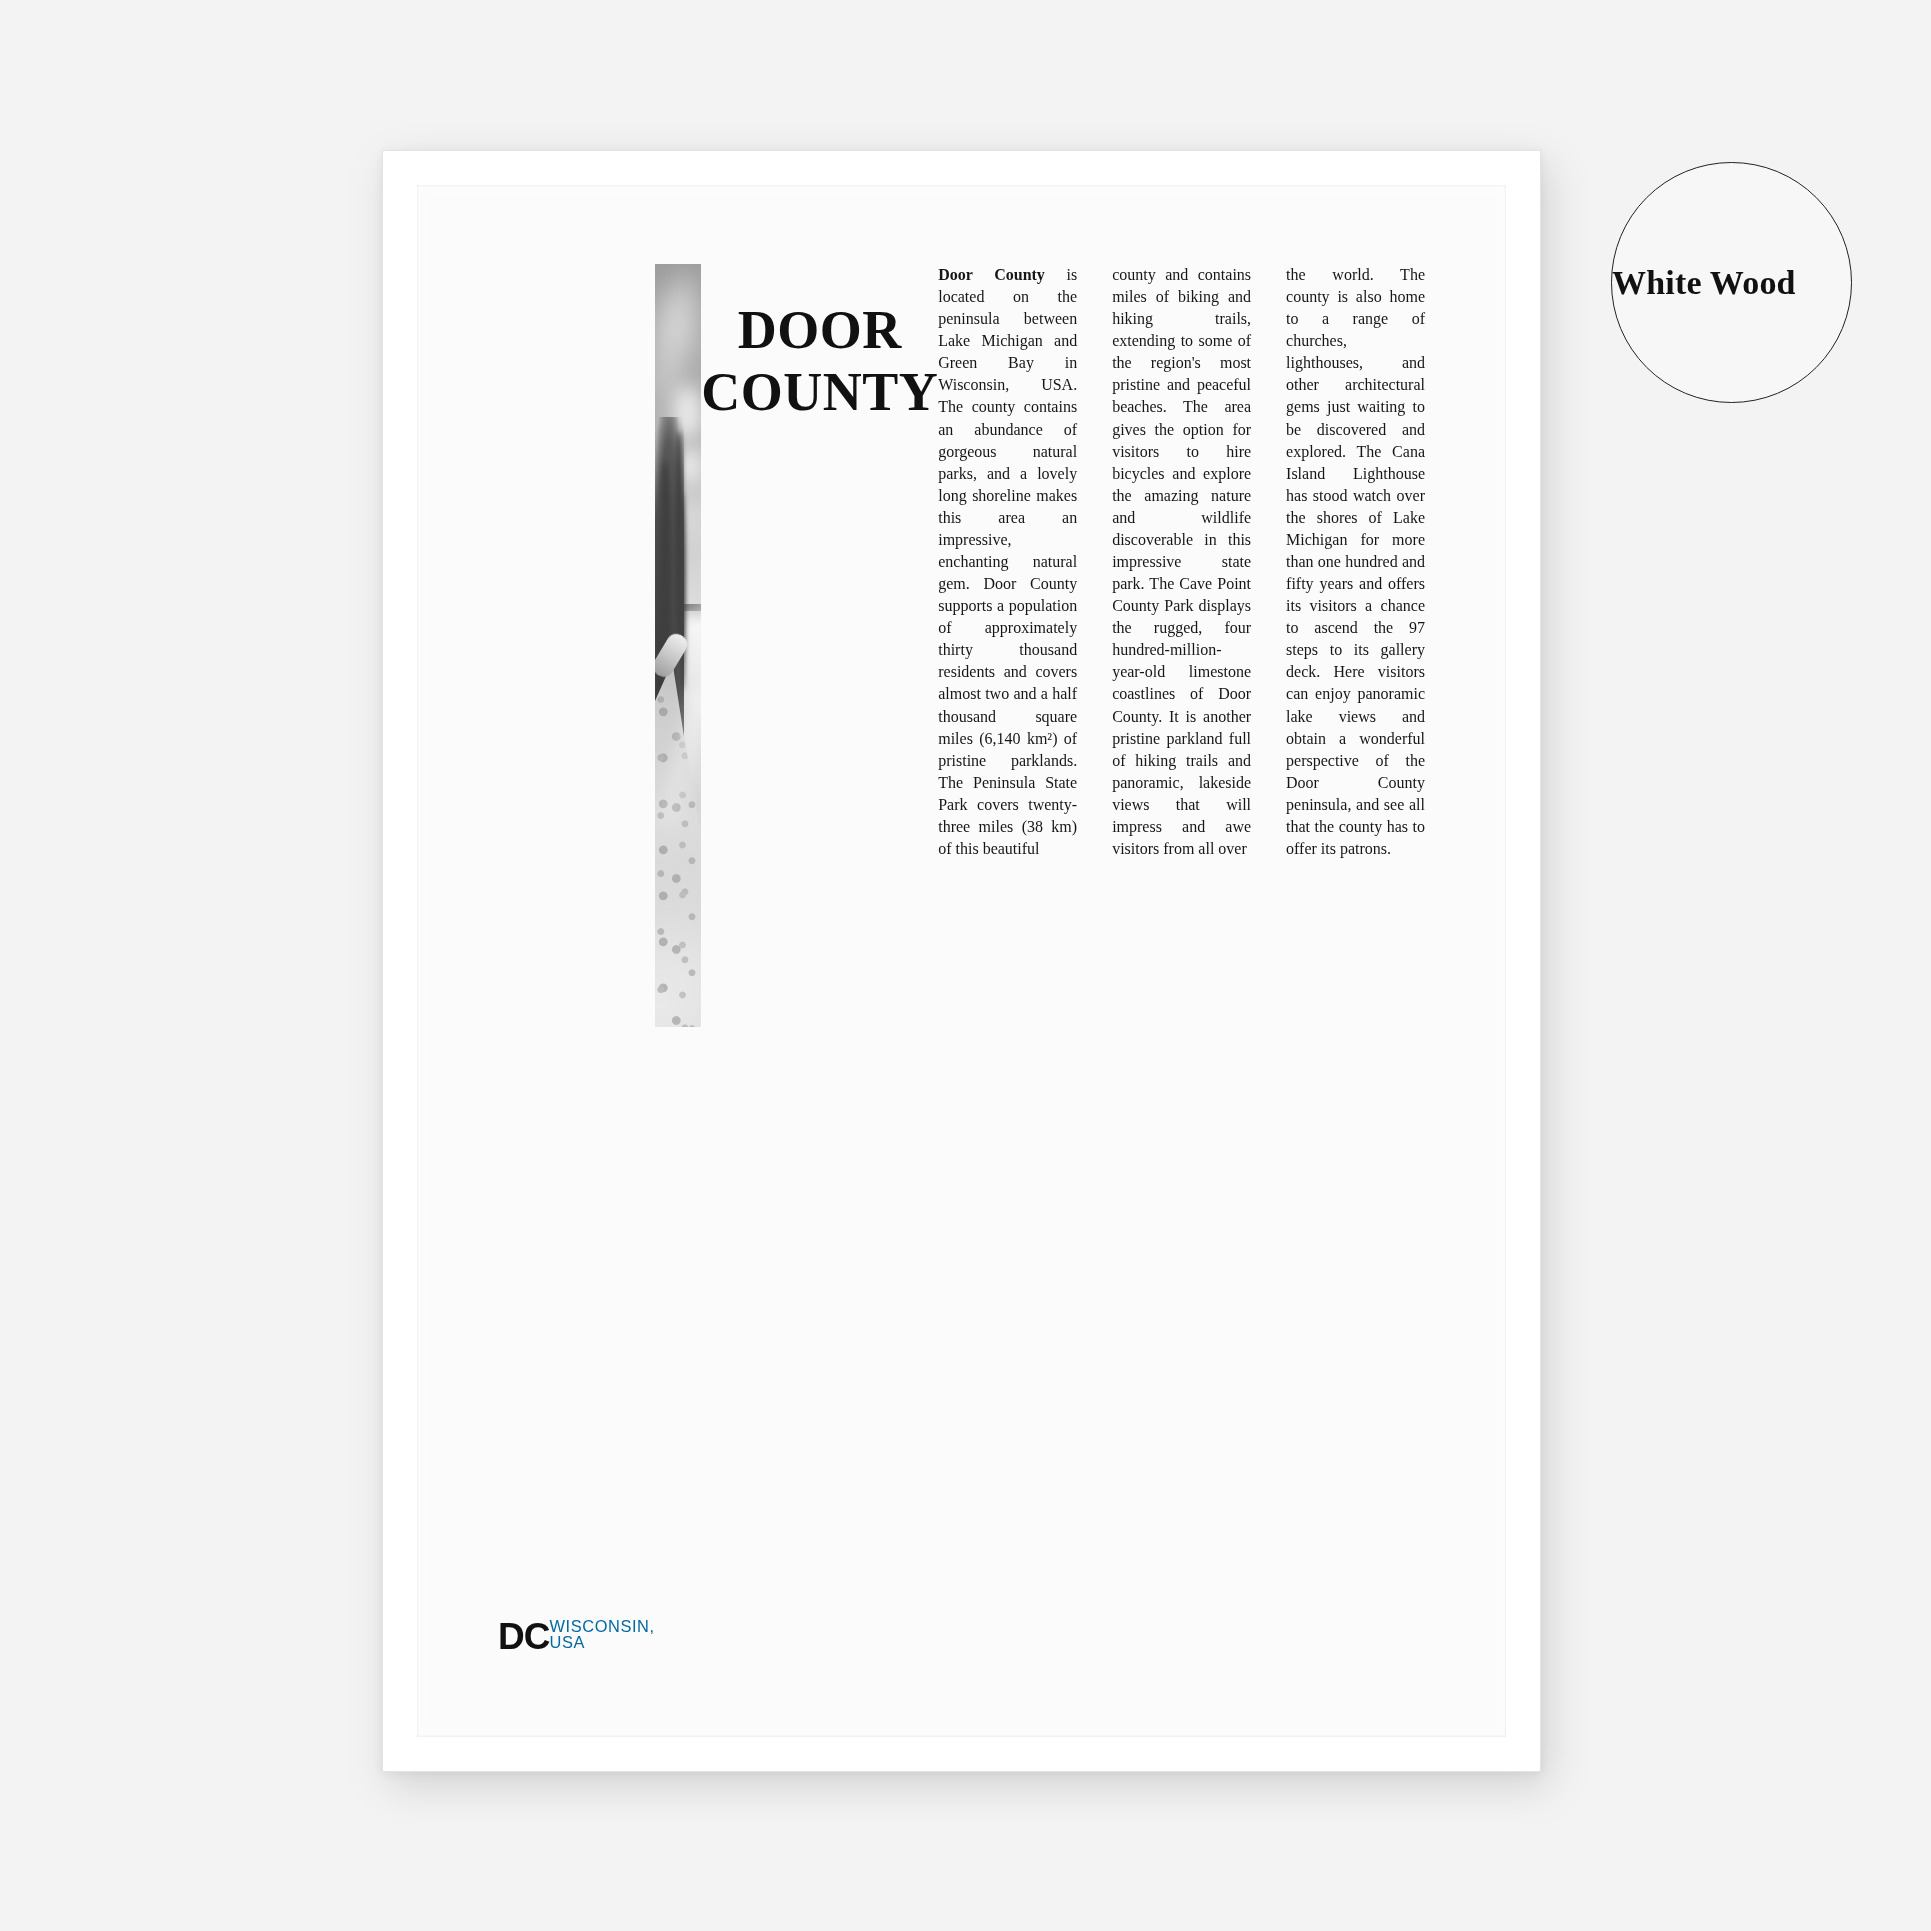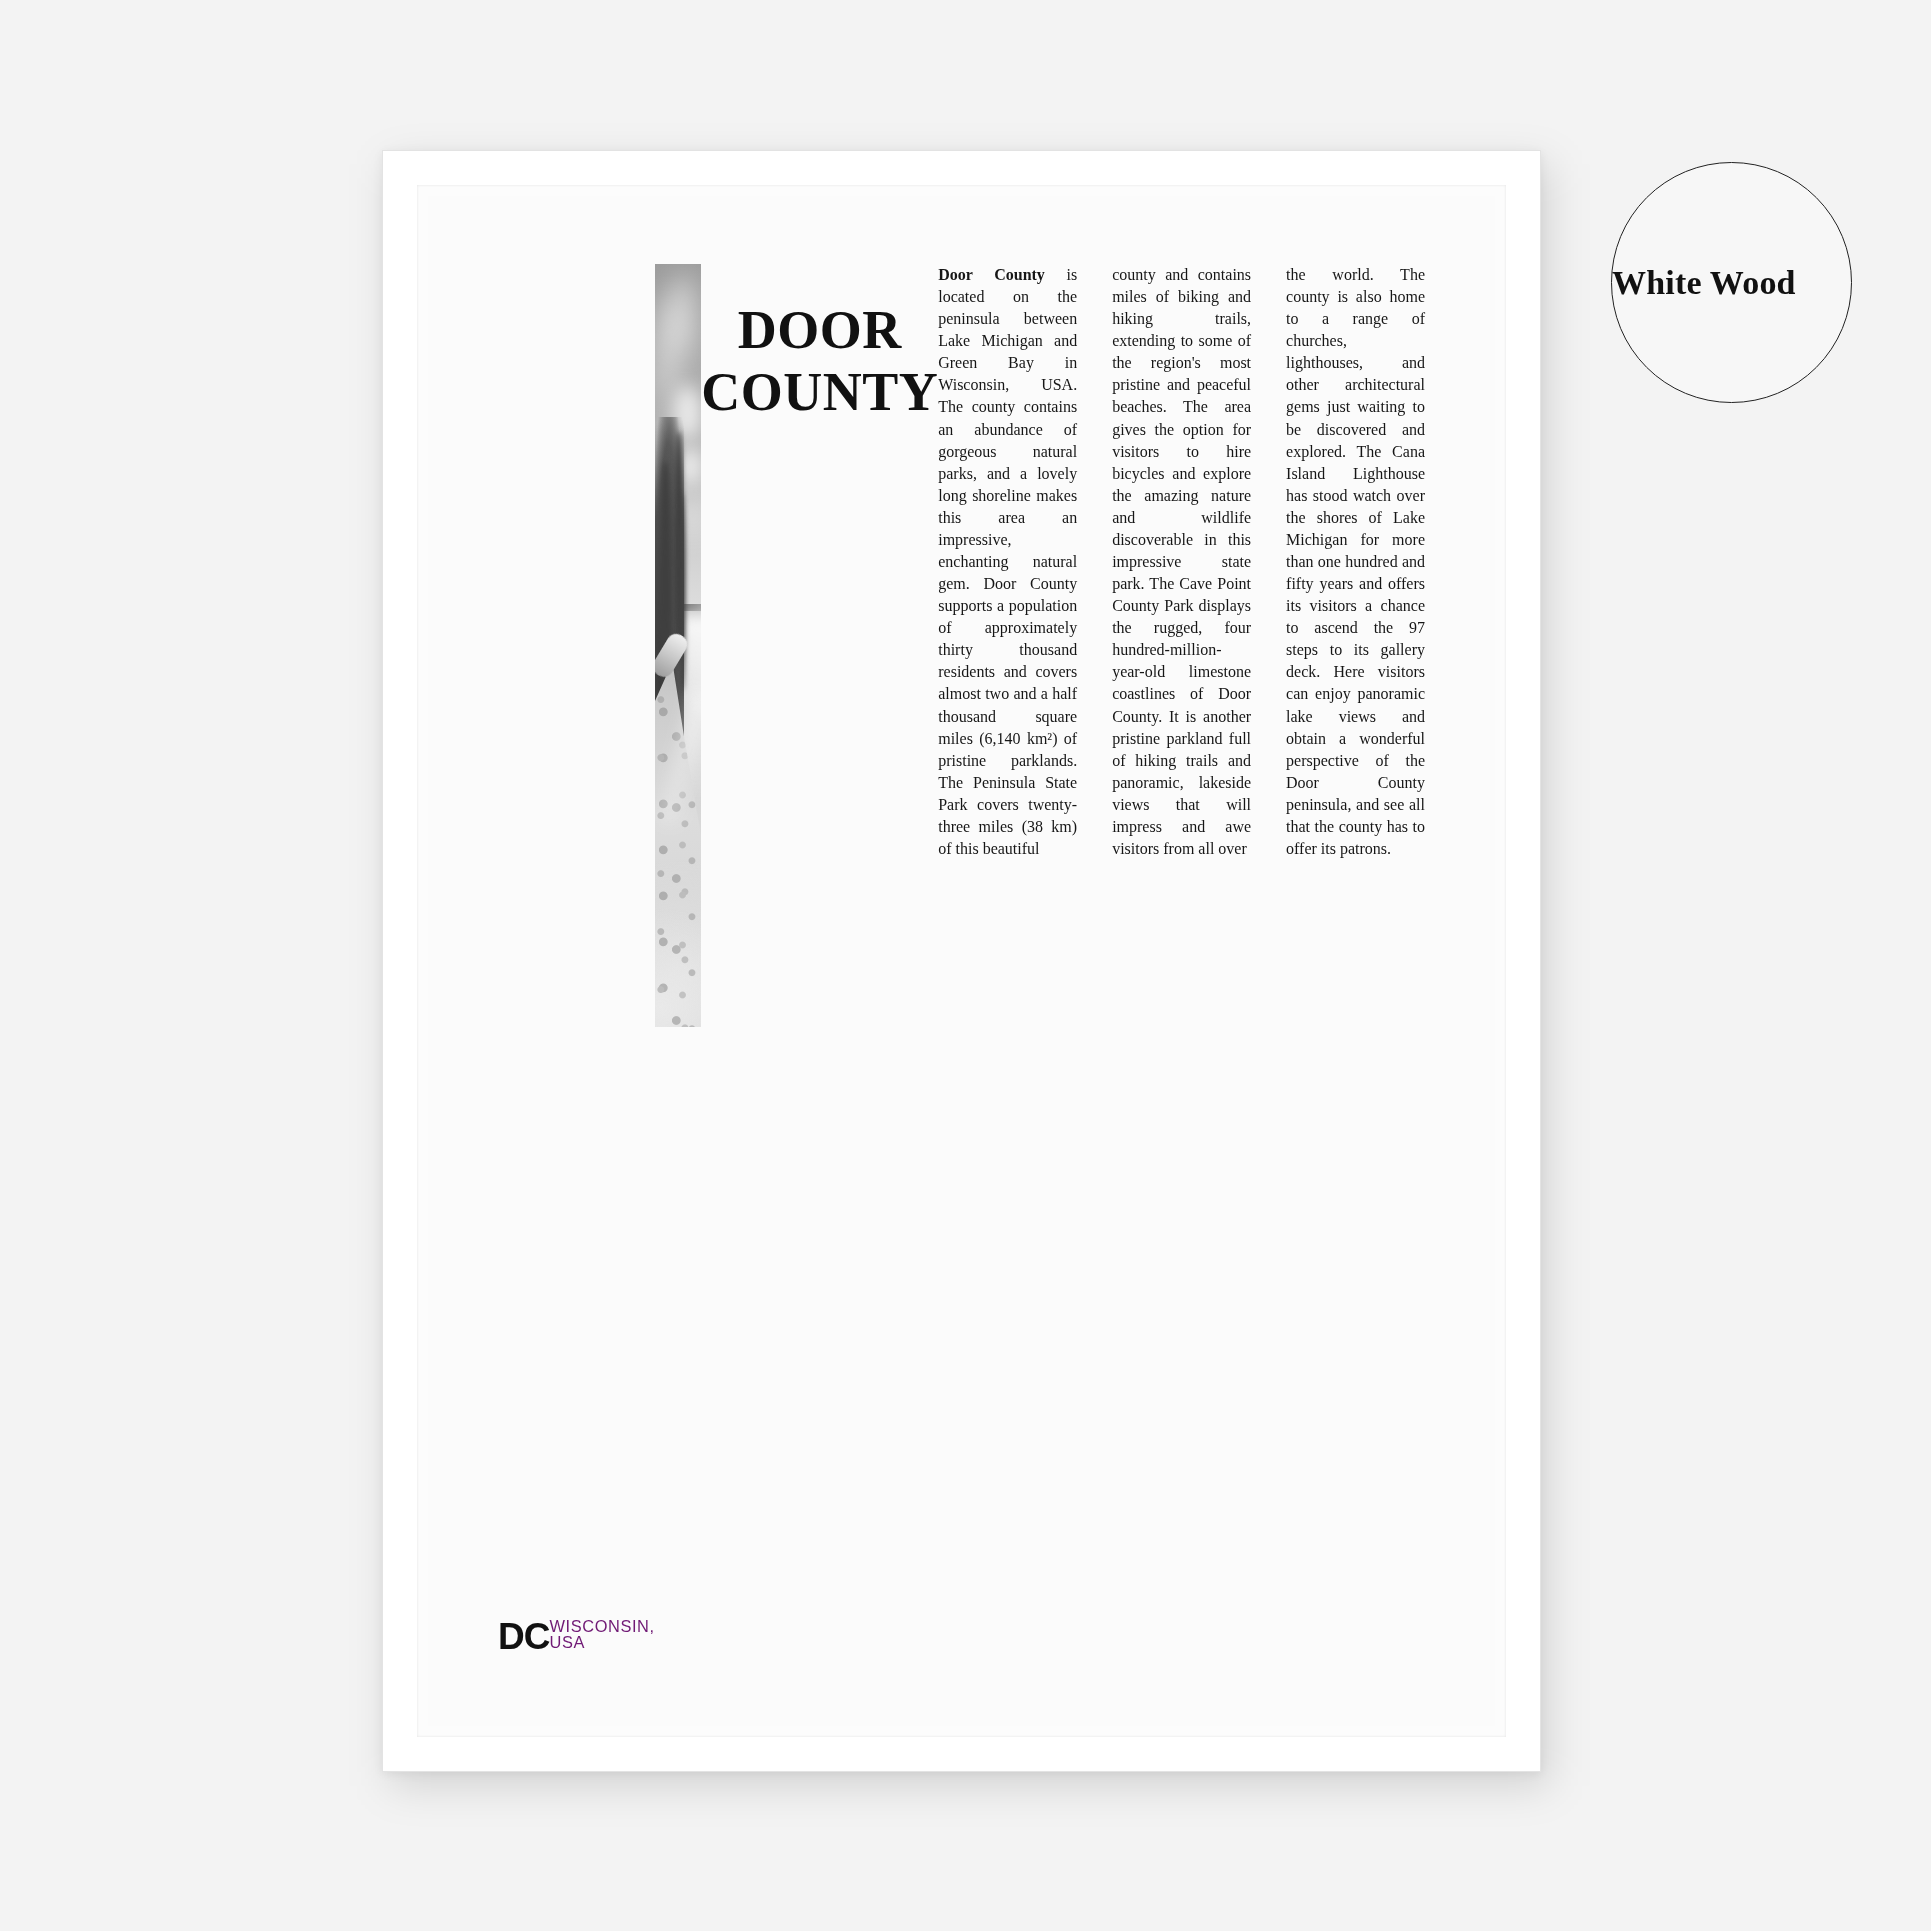--- a/index.html
+++ b/index.html
@@ -101,21 +101,21 @@
     font-weight: bold;
     font-size: 37px;
     letter-spacing: -1px;
     color: #111;
     line-height: 1;
   }
   .poster-region {
     font-family: "Liberation Sans", sans-serif;
     font-size: 16.4px;
     letter-spacing: 0.6px;
-    color: #701a75;
+    color: #0369a1;
     line-height: 1;
     padding-bottom: 3.9px;
   }
 
   
   .photo {
     position: relative;
     width: 100%;
     height: 763px;
     overflow: hidden;

